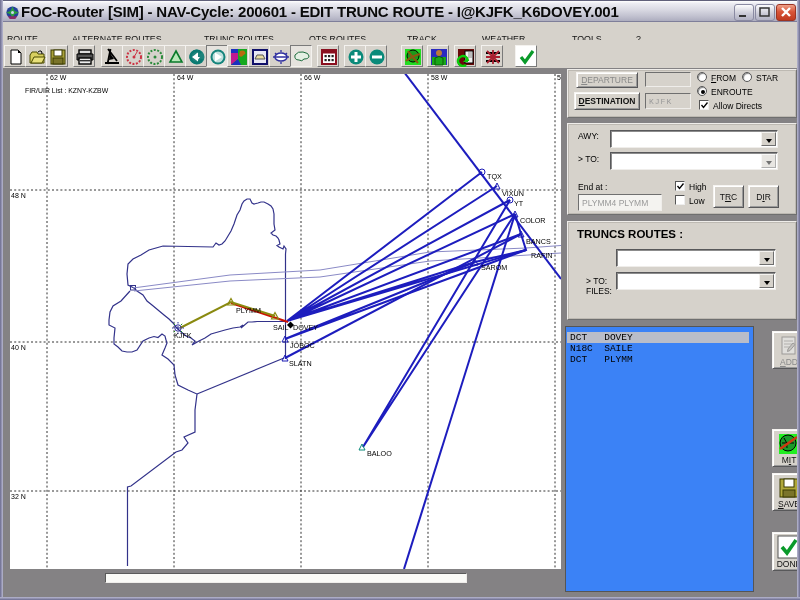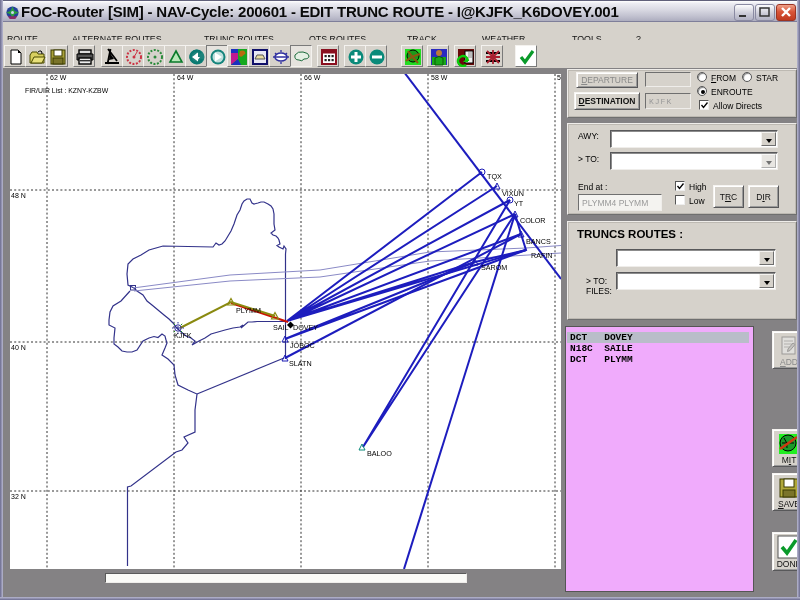--- a/index.html
+++ b/index.html
@@ -35,22 +35,22 @@
 #g3{top:221px;height:99px;}
 .btn3{position:absolute;background:#d6d2cb;border:1px solid;border-color:#f6f4f1 #58585a #58585a #f6f4f1;box-shadow:inset 1px 1px 0 #fff, inset -1px -1px 0 #9a9a9a;
 font-size:8.5px;color:#111;text-align:center;}
 .fld{position:absolute;border:1px solid;border-color:#6f6f6f #efedea #efedea #6f6f6f;background:#d6d2cb;}
 .combo{position:absolute;background:#fff;border:1px solid;border-color:#58585a #efedea #efedea #58585a;box-shadow:inset 1px 1px 0 #8c8c8c;}
 .carr{position:absolute;right:1px;top:1px;bottom:1px;width:15px;background:#d6d2cb;border:1px solid;border-color:#f4f2ef #6f6f6f #6f6f6f #f4f2ef;}
 .carr:after{content:"";position:absolute;left:3.5px;top:6px;border:3.5px solid transparent;border-top:4px solid #000;}
 .lbl{position:absolute;font-size:8.5px;color:#000;white-space:nowrap;}
 .u{text-decoration:underline;}
 
-#list{position:absolute;left:565px;top:326px;width:189px;height:266px;background:#f0abfc;border:1px solid #555;
-font-family:"Liberation Mono",monospace;font-size:9.5px;font-weight:bold;color:#000;}
+#list{position:absolute;left:565px;top:326px;width:189px;height:266px;background:#3b82f6;border:1px solid #555;
+font-family:"Liberation Mono",monospace;font-size:9.5px;font-weight:normal;color:#000;}
 .lrow{position:absolute;left:1px;width:182px;height:11px;line-height:11px;white-space:pre;padding-left:3px;}
 
 .sbtn{position:absolute;left:772px;width:34px;background:#d6d2cb;border:1px solid;border-color:#f6f4f1 #58585a #58585a #f6f4f1;box-shadow:inset 1px 1px 0 #fff, inset -1px -1px 0 #9a9a9a;
 font-size:8.5px;color:#111;text-align:center;}
 #status{position:absolute;left:105px;top:573px;width:362px;height:10px;background:#fafaf7;border:1px solid;border-color:#5a5a5a #efedea #efedea #5a5a5a;}
 #stxt{position:absolute;left:10px;top:584px;width:551px;text-align:center;font-size:10px;font-weight:bold;color:#000;}
 .radio{position:absolute;width:10px;height:10px;border-radius:50%;background:#fff;border:1px solid #555;box-shadow:inset 1px 1px 1px #888;}
 .rdot{position:absolute;left:2.5px;top:2.5px;width:4px;height:4px;border-radius:50%;background:#000;}
 .chk{position:absolute;width:10px;height:10px;background:#fff;border:1px solid;border-color:#555 #eee #eee #555;}
 </style></head><body>

